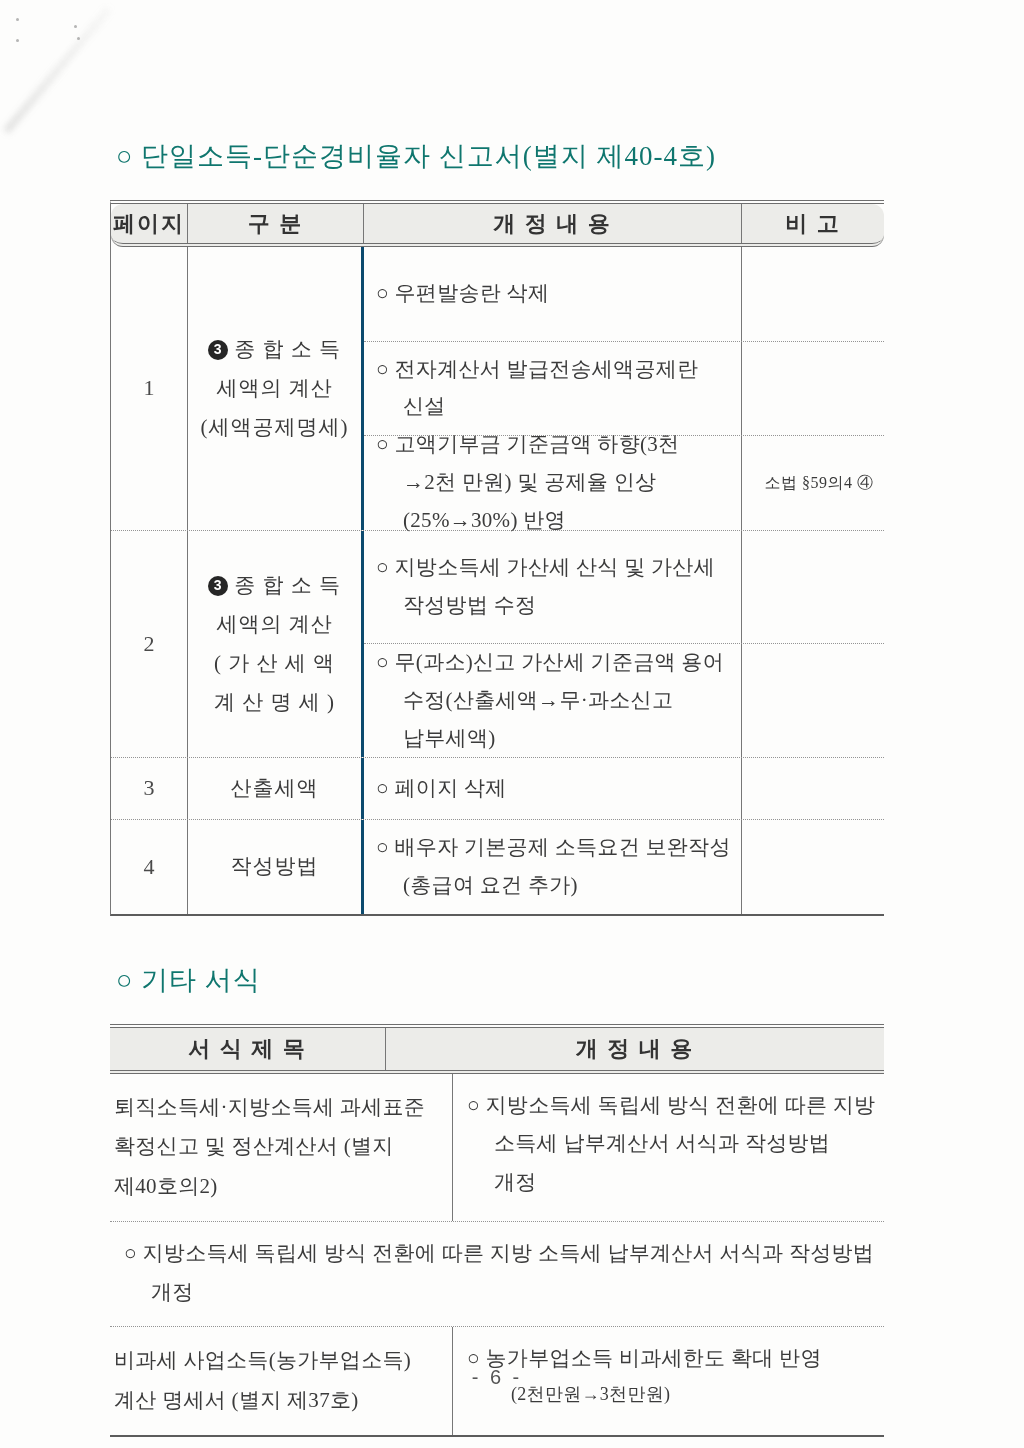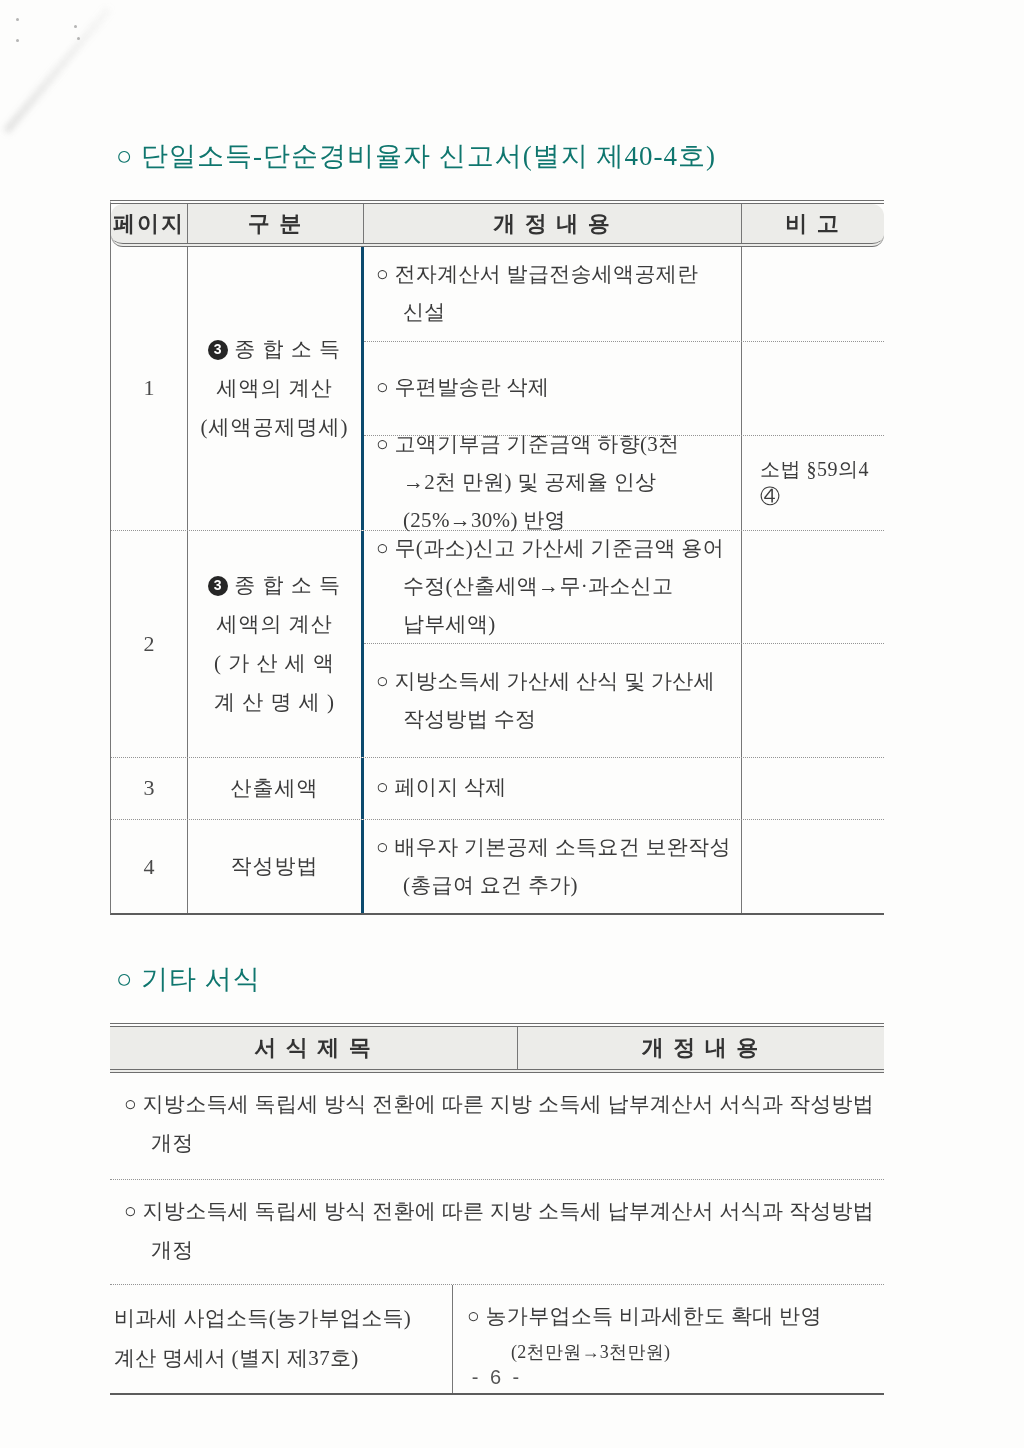--- a/index.html
+++ b/index.html
@@ -69,30 +69,30 @@
     align-items:center; justify-content:center;
     font-size:14px; font-weight:bold; vertical-align:2px;
     font-family:"Liberation Sans", sans-serif;
   }
   .subwrap { flex:1; display:flex; flex-direction:column; }
   .subrow { display:flex; flex:1; }
   .subrow + .subrow { border-top:1px dotted #949494; }
   .sub-cont { width:378px; border-right:1px solid #777;
     display:flex; align-items:center; padding:9px 10px 9px 12px; }
   .sub-note { flex:1; display:flex; align-items:center; justify-content:center;
-    padding:4px 6px; font-size:20px; letter-spacing:0.5px; }
+    padding:4px 6px; font-size:16px; letter-spacing:0.5px; }
   .item { line-height:1.8; letter-spacing:0.3px; word-break:keep-all;
     padding-left:27px; text-indent:-27px; }
 
   .h57{min-height:56px;} .h84{min-height:86px;gap:12px;} .h78{min-height:78px;}
   .h62{min-height:61px;gap:32px;} .h82{min-height:83px;}
 
   
   .t2 .thead { height:46px; }
-  .t2 .c-form { width:408px; }
+  .t2 .c-form { width:276px; }
   .t2 .c-cont2 { flex:1; }
   .t2row { display:flex; align-items:stretch; }
   .t2row + .t2row { border-top:1px dotted #949494; }
   .cell-form { width:343px; border-right:1px solid #777;
     display:flex; align-items:center; padding:14px 10px 14px 4px;
     line-height:1.9; letter-spacing:0.3px; word-break:keep-all; }
   .cell-cont2 { flex:1; display:flex; flex-direction:column; justify-content:flex-start;
     padding:12px 8px 12px 14px; }
   .cline { line-height:1.85; letter-spacing:0.3px; word-break:keep-all;
     padding-left:27px; text-indent:-27px; }
@@ -130,27 +130,27 @@
       <div class="t1row">
         <div class="cell-page">1</div>
         <div class="cell-cat">
           <div class="cat-line"><span class="marker">3</span><span>종 합 소 득</span></div>
           <div class="cat-line">세액의 계산</div>
           <div class="cat-line">(세액공제명세)</div>
         </div>
         <div class="subwrap">
           <div class="subrow h57">
             <div class="sub-cont">
+                <div class="item">○ 우편발송란 삭제</div>
+              </div>
+            <div class="sub-note"></div>
+          </div>
+          <div class="subrow h57">
+            <div class="sub-cont">
                 <div class="item">○ 전자계산서 발급전송세액공제란 신설</div>
-              </div>
-            <div class="sub-note"></div>
-          </div>
-          <div class="subrow h57">
-            <div class="sub-cont">
-                <div class="item">○ 우편발송란 삭제</div>
               </div>
             <div class="sub-note"></div>
           </div>
           <div class="subrow h84">
             <div class="sub-cont">
                 <div class="item">○ 고액기부금 기준금액 하향(3천→2천 만원) 및 공제율 인상(25%→30%) 반영</div>
               </div>
             <div class="sub-note">소법 §59의4 ④</div>
           </div>
         </div>
@@ -160,27 +160,27 @@
         <div class="cell-page">2</div>
         <div class="cell-cat">
           <div class="cat-line"><span class="marker">3</span><span>종 합 소 득</span></div>
           <div class="cat-line">세액의 계산</div>
           <div class="cat-line">( 가 산 세 액</div>
           <div class="cat-line">계 산 명 세 )</div>
         </div>
         <div class="subwrap">
           <div class="subrow h78">
             <div class="sub-cont">
+                <div class="item">○ 지방소득세 가산세 산식 및 가산세 작성방법 수정</div>
+              </div>
+            <div class="sub-note"></div>
+          </div>
+          <div class="subrow h78">
+            <div class="sub-cont">
                 <div class="item">○ 무(과소)신고 가산세 기준금액 용어 수정(산출세액→무·과소신고 납부세액)</div>
-              </div>
-            <div class="sub-note"></div>
-          </div>
-          <div class="subrow h78">
-            <div class="sub-cont">
-                <div class="item">○ 지방소득세 가산세 산식 및 가산세 작성방법 수정</div>
               </div>
             <div class="sub-note"></div>
           </div>
         </div>
       </div>
 
       <div class="t1row">
         <div class="cell-page">3</div>
         <div class="cell-cat">
           <div class="cat-line">산출세액</div>
@@ -213,20 +213,21 @@
 
     <div class="sec-title title2">○ 기타 서식</div>
 
     <div class="tbl t2">
       <div class="thead">
         <div class="th c-form vline-r">서 식 제 목</div>
         <div class="th c-cont2">개 정 내 용</div>
       </div>
 
       <div class="t2row r106">
+        <div class="cell-form">퇴직소득세·지방소득세 과세표준 확정신고 및 정산계산서 (별지 제40호의2)</div>
         <div class="cell-cont2">
           <div class="cline">○ 지방소득세 독립세 방식 전환에 따른 지방 소득세 납부계산서 서식과 작성방법 개정</div>
         </div>
       </div>
 
       <div class="t2row r105">
         <div class="cell-cont2">
           <div class="cline">○ 지방소득세 독립세 방식 전환에 따른 지방 소득세 납부계산서 서식과 작성방법 개정</div>
         </div>
       </div>

